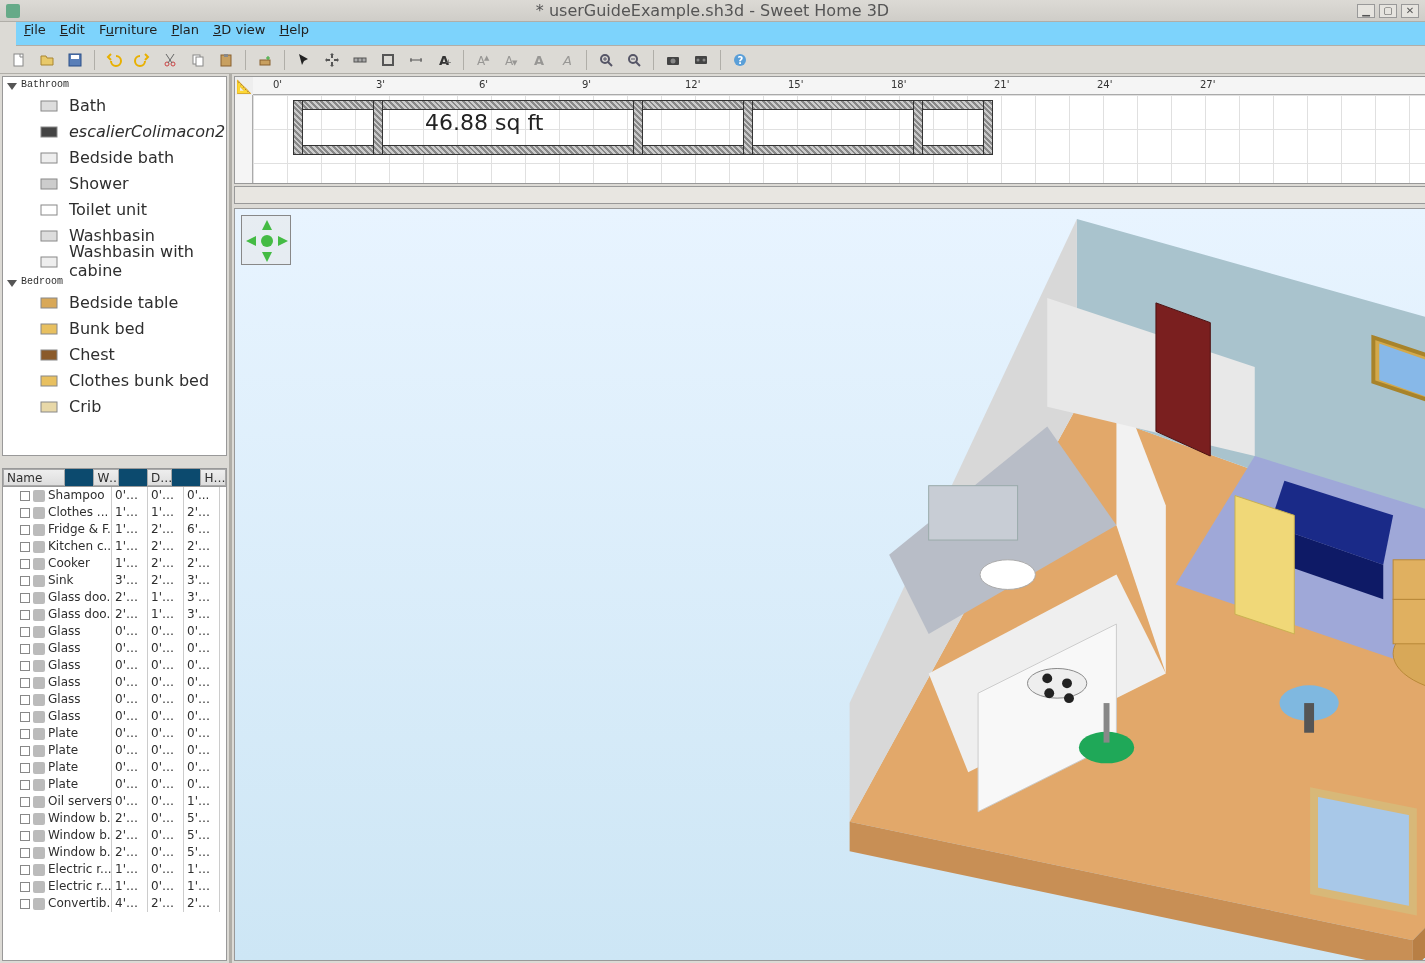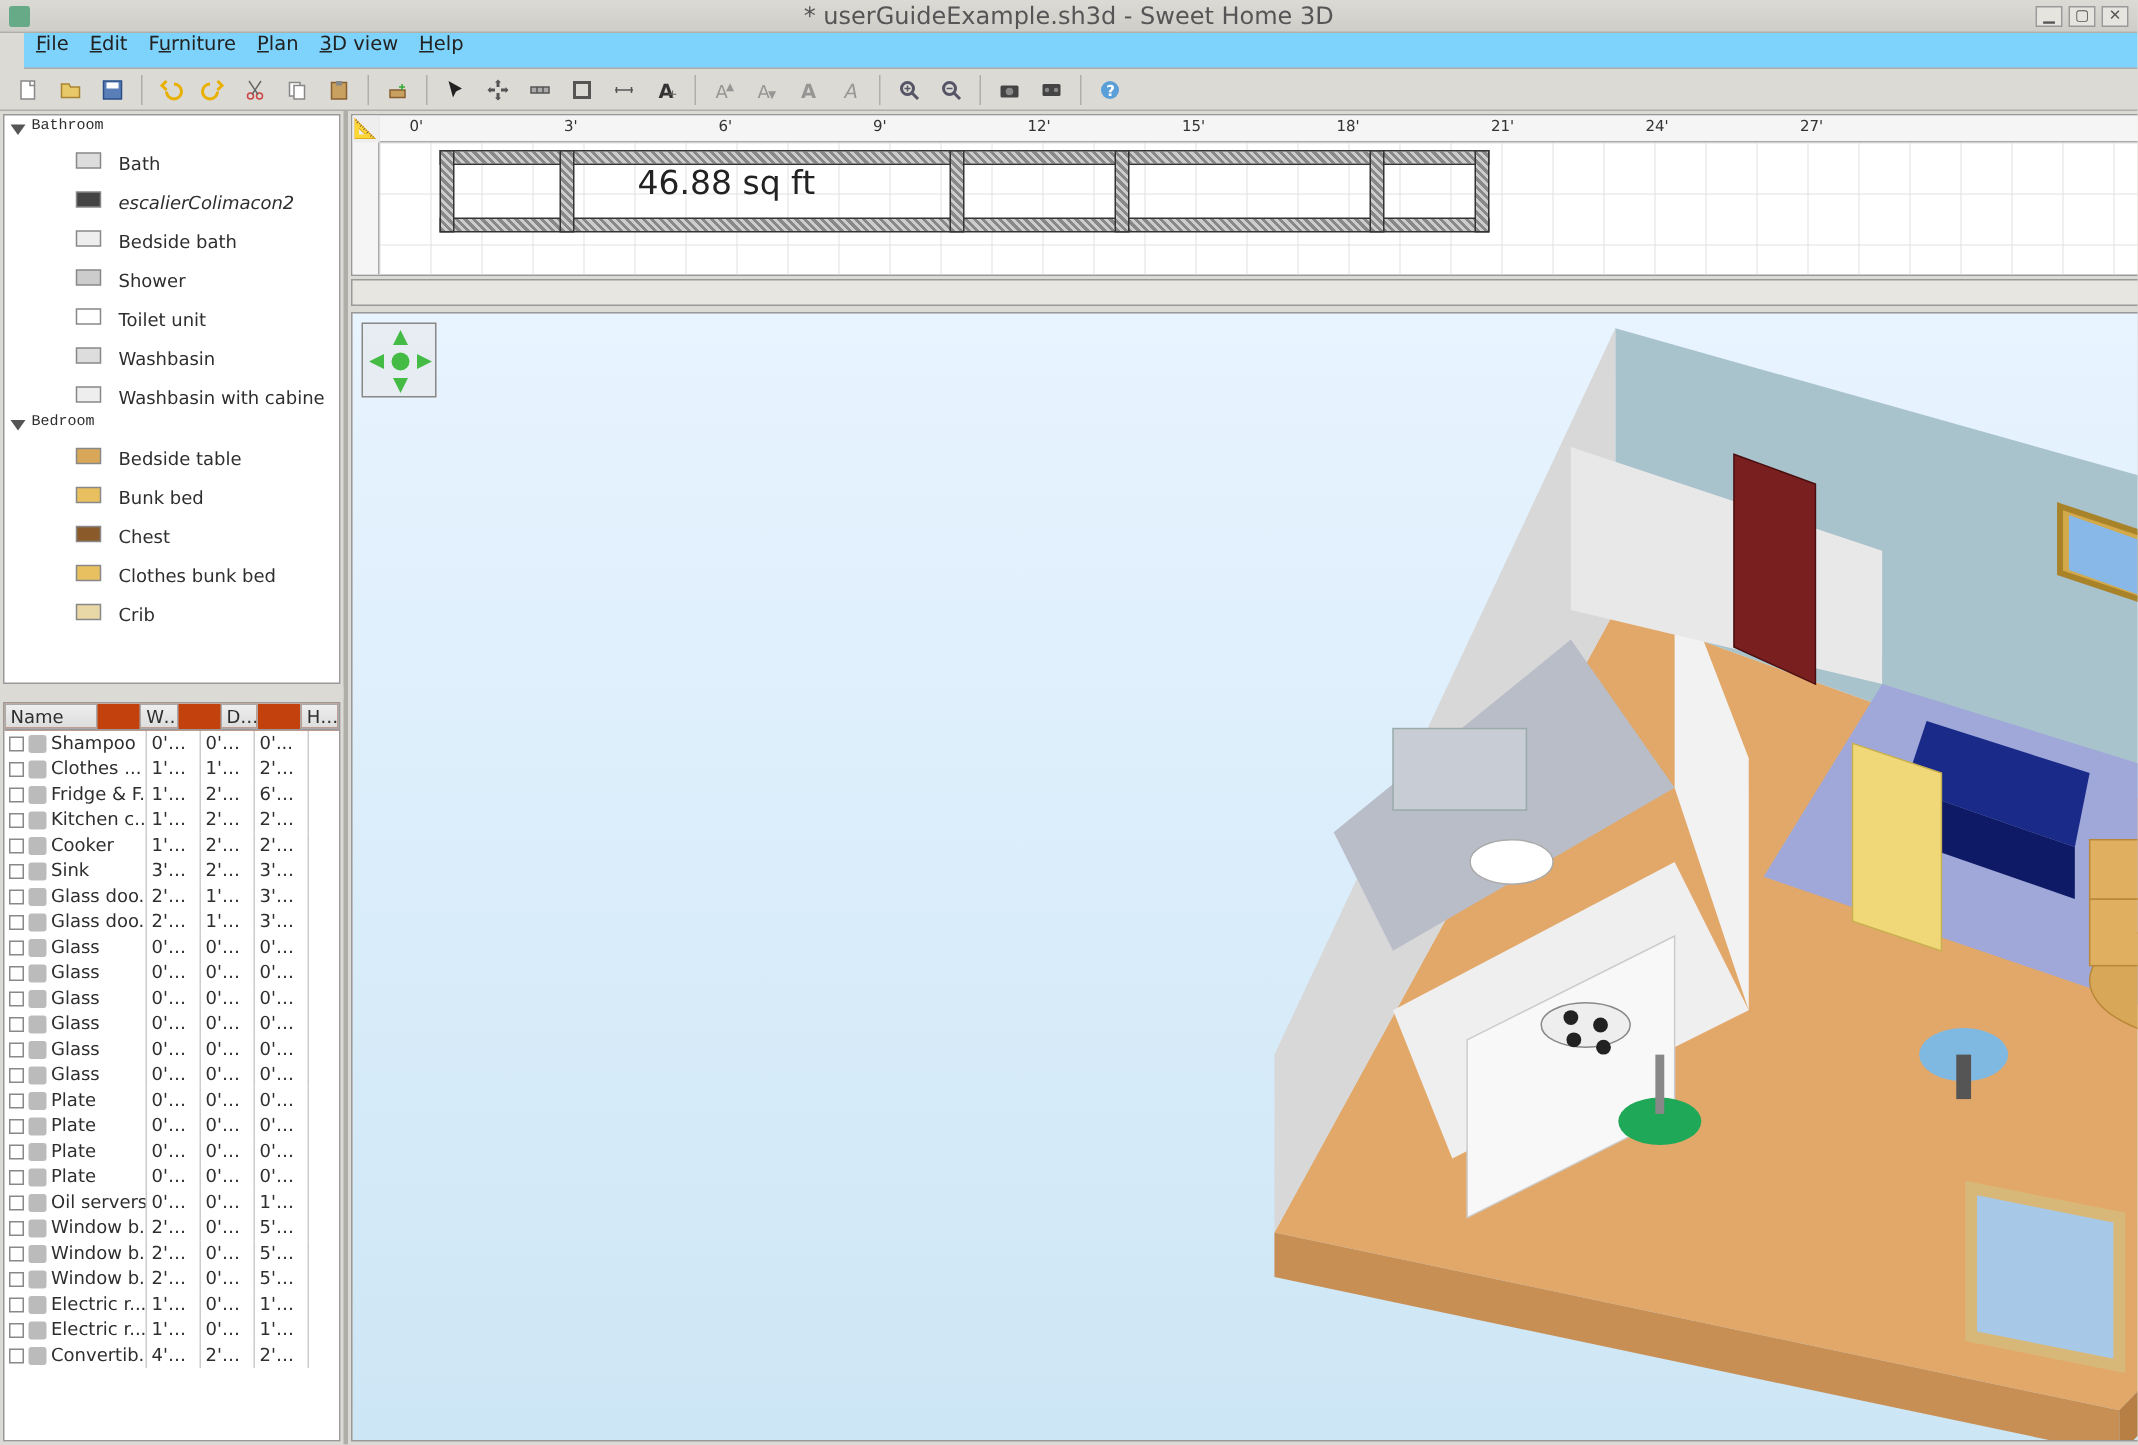--- a/index.html
+++ b/index.html
@@ -94,53 +94,53 @@
 .cat-header {
   padding: 2px 4px;
   display:flex; align-items:flex-end; gap:4px;
   font-size:10px;
   font-family:Liberation Mono, monospace;
 }
 .cat-header .triangle {
   width:0;height:0;border-left:5px solid transparent;border-right:5px solid transparent;border-top:7px solid #555;
 }
 .cat-item {
-  padding: 2px 4px 2px 46px;
-  display:flex; align-items:flex-end; gap:10px;
-  font-size:12px; height:26px;
+  padding: 2px 4px 2px 36px;
+  display:flex; align-items:center; gap:10px;
+  font-size:16px; height:26px;
 }
 .cat-item .thumb { width:20px; height:20px; display:flex; align-items:center; justify-content:center; }
 .cat-item.italic { font-style: italic; }
 .hsplit { height:8px; background:#DCDAD5; cursor: row-resize; }
 .furniture-list {
   flex:1;
   overflow-y:scroll;
   background:white;
   border:1px solid #999;
   margin:2px;
   font-size:12px;
 }
 .fl-header {
   display:flex;
-  background:#c2410c;
+  background:#0c4a6e;
   border-bottom:1px solid #999;
   position:sticky; top:0;gap:28px;
 }
 .fl-header .col, .fl-row .col {
   border-right:1px solid #CCC;
   padding: 1px 3px;
   overflow:hidden; text-overflow:ellipsis; white-space:nowrap;
   height:17px; line-height:15px;
 }
 .fl-header .col { background:linear-gradient(#EEE,#DDD); border:1px solid #AAA; font-weight:normal; }
 .col-name { width:95px; }
 .col-w { width:36px; }
 .col-d { width:36px; }
 .col-h { width:36px; }
-.fl-row { display:flex; }
+.fl-row { display:flex;padding-left:14px; }
 .fl-row .col-name { display:flex; align-items:center; gap:3px; }
 .fl-row .chk { width:10px; height:10px; border:1px solid #888; display:inline-block; flex-shrink:0; }
 .fl-row .icn { width:12px; height:12px; background:#bbb; display:inline-block; flex-shrink:0; border-radius:2px;}
 
 .right-pane {
   flex:1;
   display:flex;
   flex-direction:column;
   background:#DCDAD5;
 }

